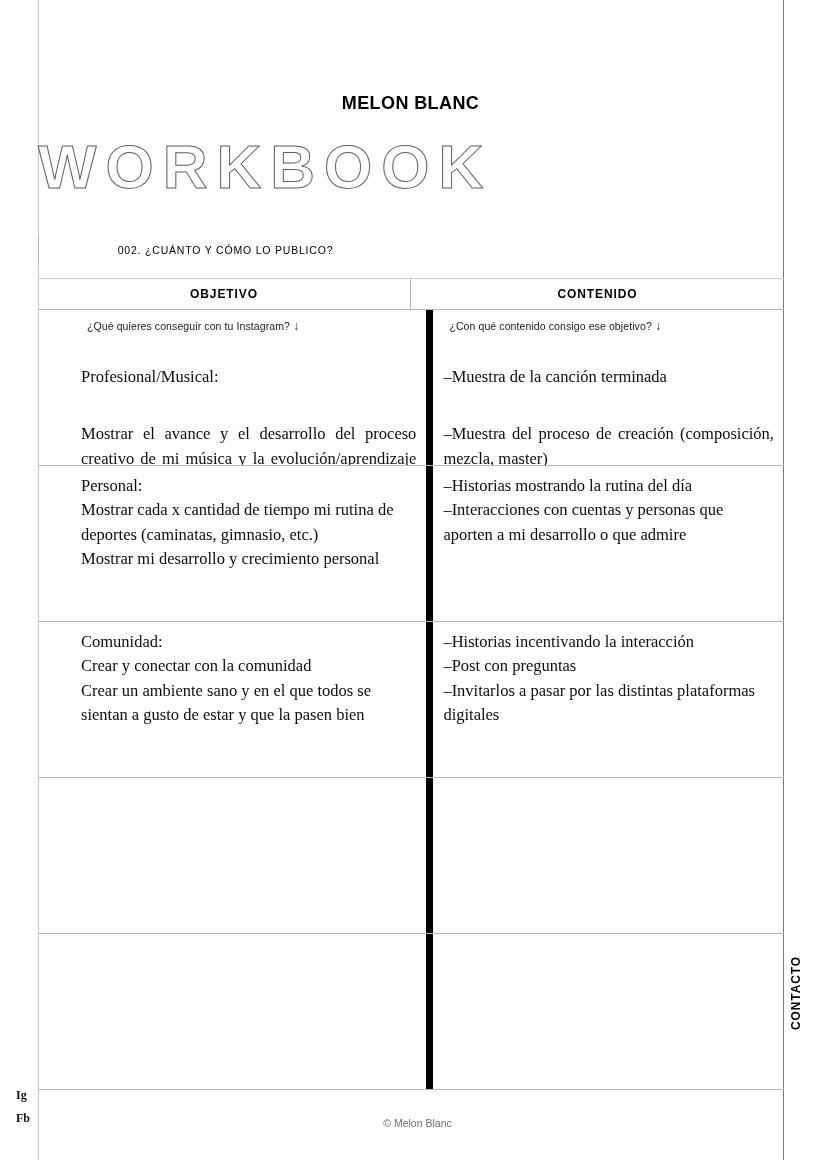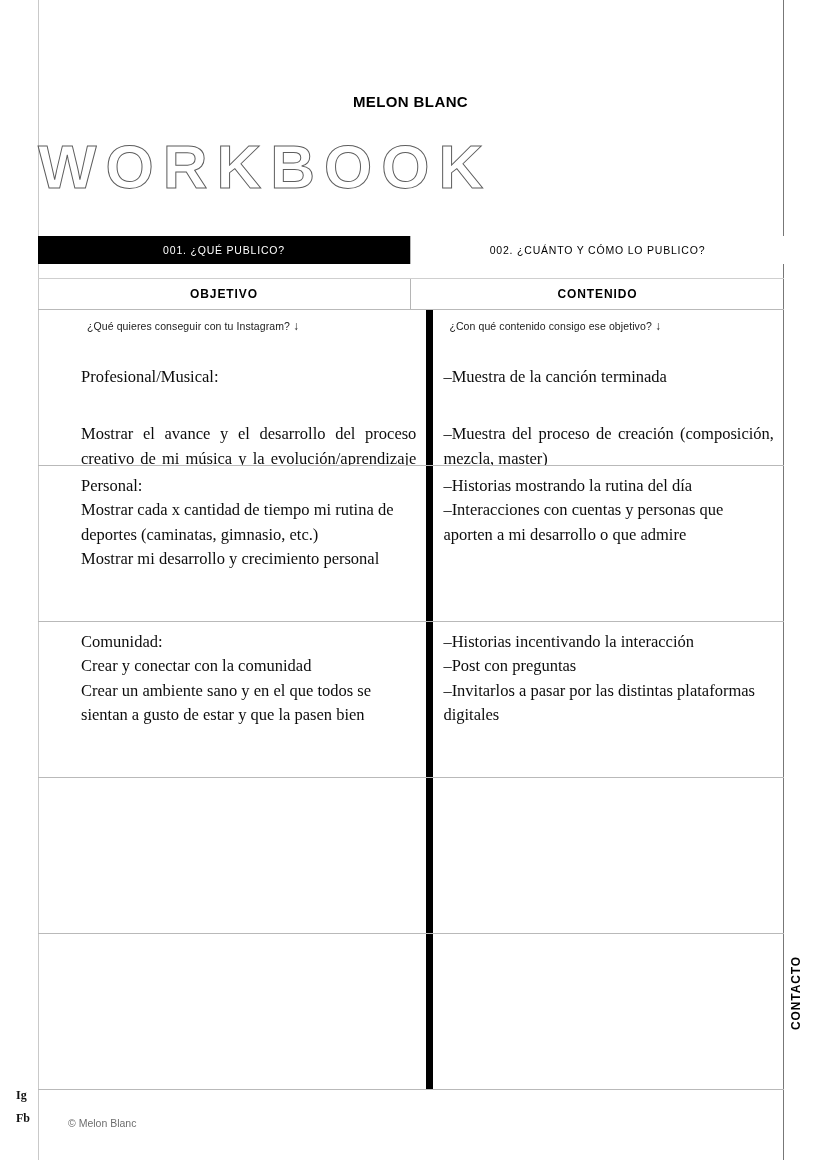--- a/index.html
+++ b/index.html
@@ -39,21 +39,21 @@
     background: #777777;
   }
 
   
   .brand {
     position: absolute;
     left: 38px;
     top: 93px;
     width: 745px;
     text-align: center;
-    font-size: 15px;
+    font-size: 18px;
     font-weight: bold;
     letter-spacing: 0.4px;
     color: #000000;
   }
 
   .workbook {
     position: absolute;
     left: 38px;
     top: 136px;
     width: 745px;
@@ -158,27 +158,26 @@
     line-height: 1.47;
     color: #0d0d0d;
   }
   .body-text.justify { text-align: justify; }
   .body-text.justify p { text-align: justify; margin-top: 33px; }
   .body-text p { margin: 0; }
 
   
   .footer-note {
     position: absolute;
-    left: 38px;
+    left: 45px;
     top: 1117px;
     width: 745px;
-    text-align: left;
+    text-align: center;
     font-size: 10.5px;
     color: #6e6e6e;
-    padding-left: 30px;
   }
 
   .social {
     position: absolute;
     left: 12px;
     top: 1082px;
     font-family: "Liberation Serif", serif;
     font-size: 12px;
     font-weight: bold;
     color: #111111;
@@ -206,21 +205,20 @@
 
   <div class="frame-left"></div>
   <div class="frame-right"></div>
 
   <div class="brand">MELON BLANC</div>
   <div class="workbook">WORKBOOK</div>
 
   <div class="table">
 
     <div class="tabs">
-      <div class="tab tab-left">001. ¿QUÉ PUBLICO?</div>
       <div class="tab tab-right">002. ¿CUÁNTO Y CÓMO LO PUBLICO?</div>
     </div>
 
     <div class="subhead">
       <div class="subhead-cell left">OBJETIVO</div>
       <div class="subhead-cell right">CONTENIDO</div>
     </div>
 
     <div class="row">
       <div class="cell left">

